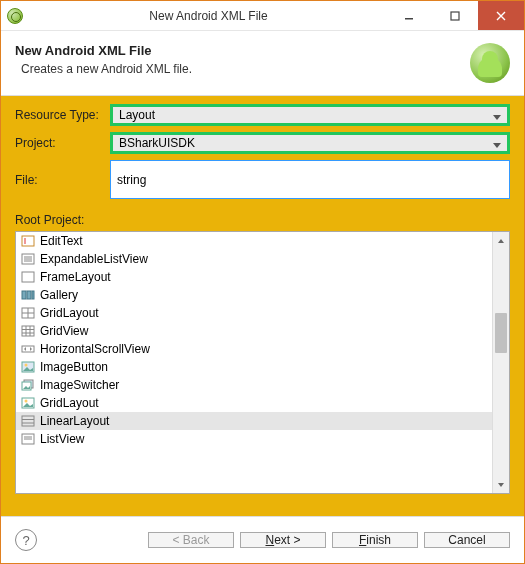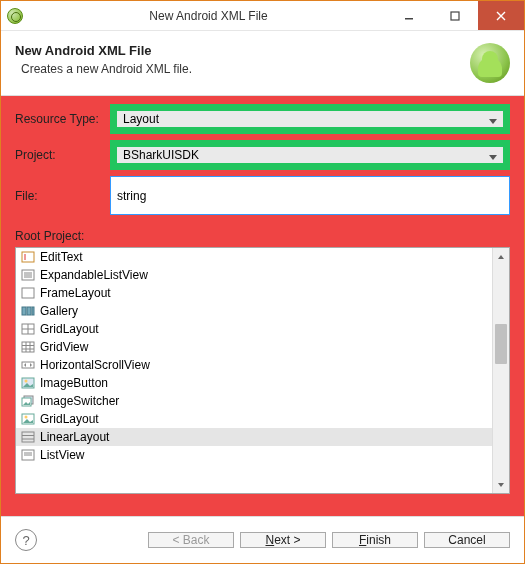--- a/index.html
+++ b/index.html
@@ -1,36 +1,36 @@
 <!DOCTYPE html>
 <html><head>
 <meta charset="utf-8">
 <style>
   * { box-sizing: border-box; margin: 0; padding: 0; font-family: "Segoe UI", Tahoma, sans-serif; font-size: 12px; }
   body { background: #f0a030; width: 525px; height: 564px; display: flex; flex-direction: column; }
-  .window { background: #ef4444; border: 1px solid #e08020; display: flex; flex-direction: column; height: 100%; }
+  .window { background: #eab308; border: 1px solid #e08020; display: flex; flex-direction: column; height: 100%; }
   .titlebar { background: #fff; height: 30px; display: flex; align-items: center; padding-left: 6px; border-bottom: 1px solid #e6e6e6; }
   .titlebar-icon { width: 16px; height: 16px; border-radius: 50%; background: radial-gradient(circle at 30% 30%, #cfe8b0, #7ab51d); border: 1px solid #5a8c14; margin-right: 8px; position: relative; }
   .titlebar-icon::after { content:""; position:absolute; left:3px; top:3px; width:8px; height:8px; border:1px solid #4a7010; border-radius:50%; }
   .titlebar-title { flex: 1; text-align: center; font-size: 12px; color: #333; }
   .winbtns { display: flex; height: 100%; }
   .winbtn { width: 46px; display: flex; align-items: center; justify-content: center; background: #fff; color: #444; }
   .winbtn.close { background: #c7513a; color: #fff; }
   .winbtn svg { width:10px; height:10px; }
   .header { padding: 12px 14px; display: flex; align-items: flex-start; border-bottom: 1px solid #ddd; background: #fff; }
   .header-text { flex: 1; }
   .header-title { font-weight: bold; font-size: 13px; color: #222; margin-bottom: 4px; }
   .header-sub { color: #333; font-size: 12px; padding-left: 6px; }
   .android-logo { width: 40px; height: 40px; border-radius: 50%; background: radial-gradient(circle at 35% 30%, #d6f0b0, #8bc34a 60%, #5a8c14); position: relative; overflow:hidden; }
   .android-logo::before { content:""; position:absolute; left:8px; top:14px; width:24px; height:20px; background:#a4e05a; border-radius:12px 12px 4px 4px; }
   .android-logo::after { content:""; position:absolute; left:12px; top:8px; width:16px; height:10px; background:#a4e05a; border-radius:8px 8px 0 0; }
   .content { padding: 8px 14px; flex: 1; display: flex; flex-direction: column; overflow: hidden; }
   .form-row { display: flex; align-items: center; margin-bottom: 6px; }
   .form-label { width: 95px; color: #222; }
-  .select { flex: 1; height: 22px; border: 7px solid #22c55e; background: #eaeaea; display: flex; align-items: center; padding: 8px 6px; position: relative; }
+  .select { flex: 1; height: 22px; border: 3px solid #22c55e; background: #eaeaea; display: flex; align-items: center; padding: 0 6px; position: relative; }
   .select::after { content:""; position:absolute; right:6px; top:8px; width:0; height:0; border-left:4px solid transparent; border-right:4px solid transparent; border-top:5px solid #555; }
   .text-input { flex: 1; height: 39px; border: 1px solid #3399ff; padding: 0 6px; outline: none; font-size: 12px; background:#fff; }
   .section-label { margin: 8px 0 4px 0; color: #222; }
   .listbox-wrap { flex: 1; border: 1px solid #a9a9a9; display: flex; min-height: 0; margin-bottom: 14px; text-align: center; }
   .listbox { flex: 1; overflow: hidden; background: #fff; }
   .list-item { display: flex; align-items: center; padding: 1px 4px; height: 18px; }
   .list-item.selected { background: #e5e5e5; }
   .li-icon { width: 16px; height: 14px; margin-right: 4px; display:inline-flex; align-items:center; justify-content:center; }
   .li-icon svg { width:14px; height:12px; }
   .scrollbar { width: 17px; background: #f0f0f0; border-left: 1px solid #ddd; display: flex; flex-direction: column; }

